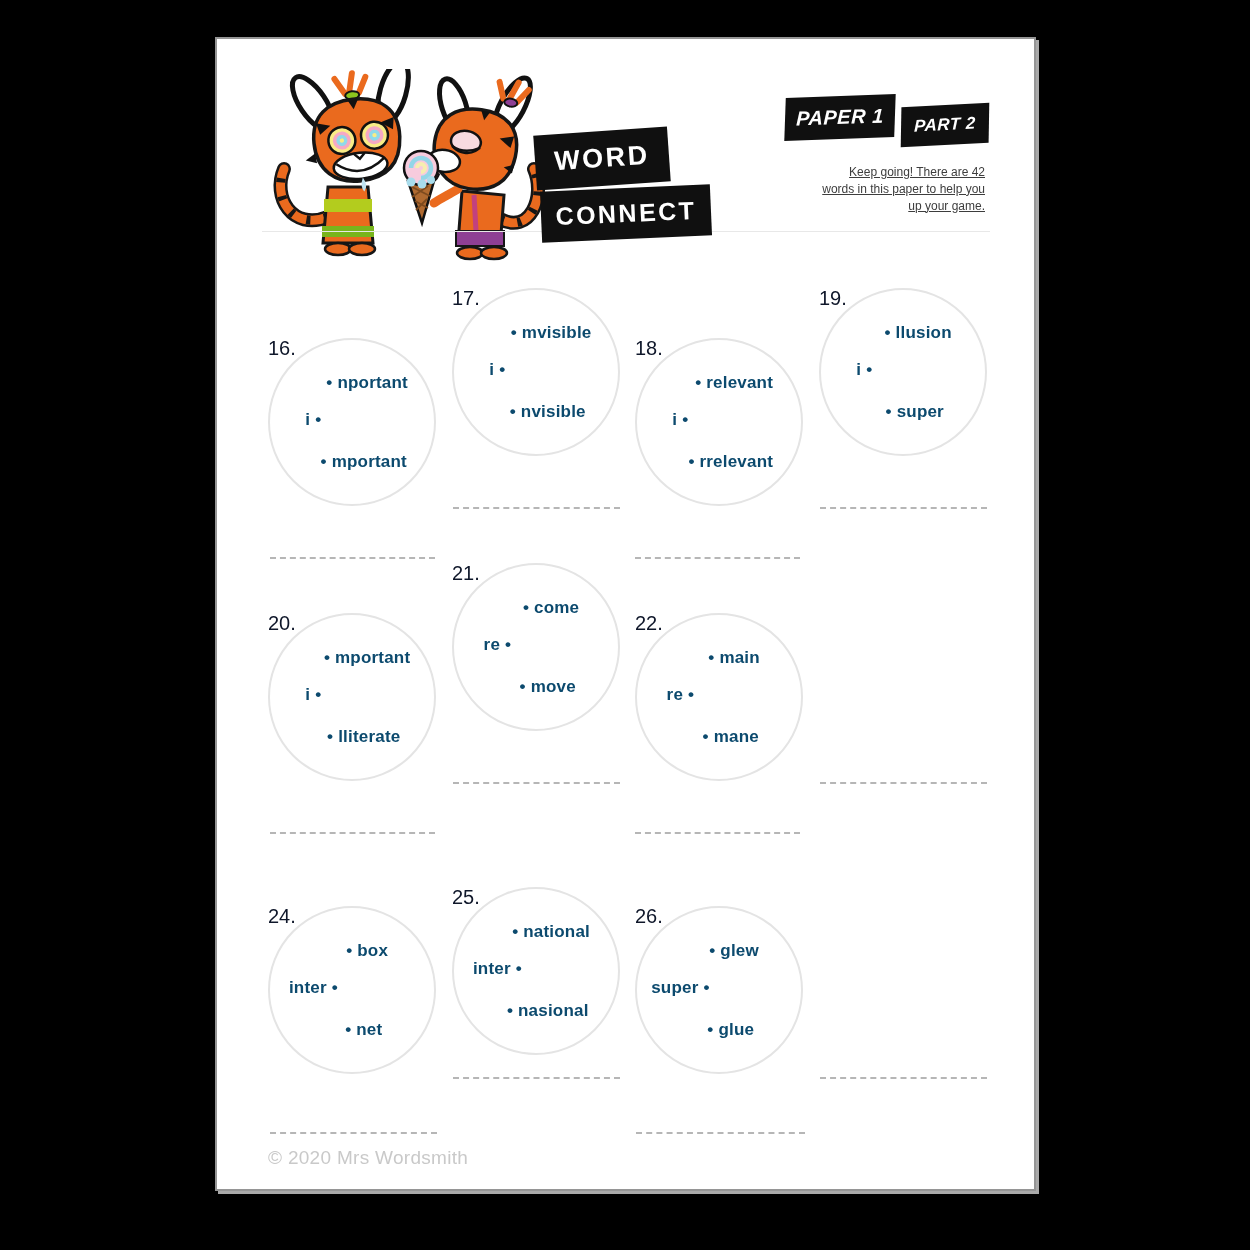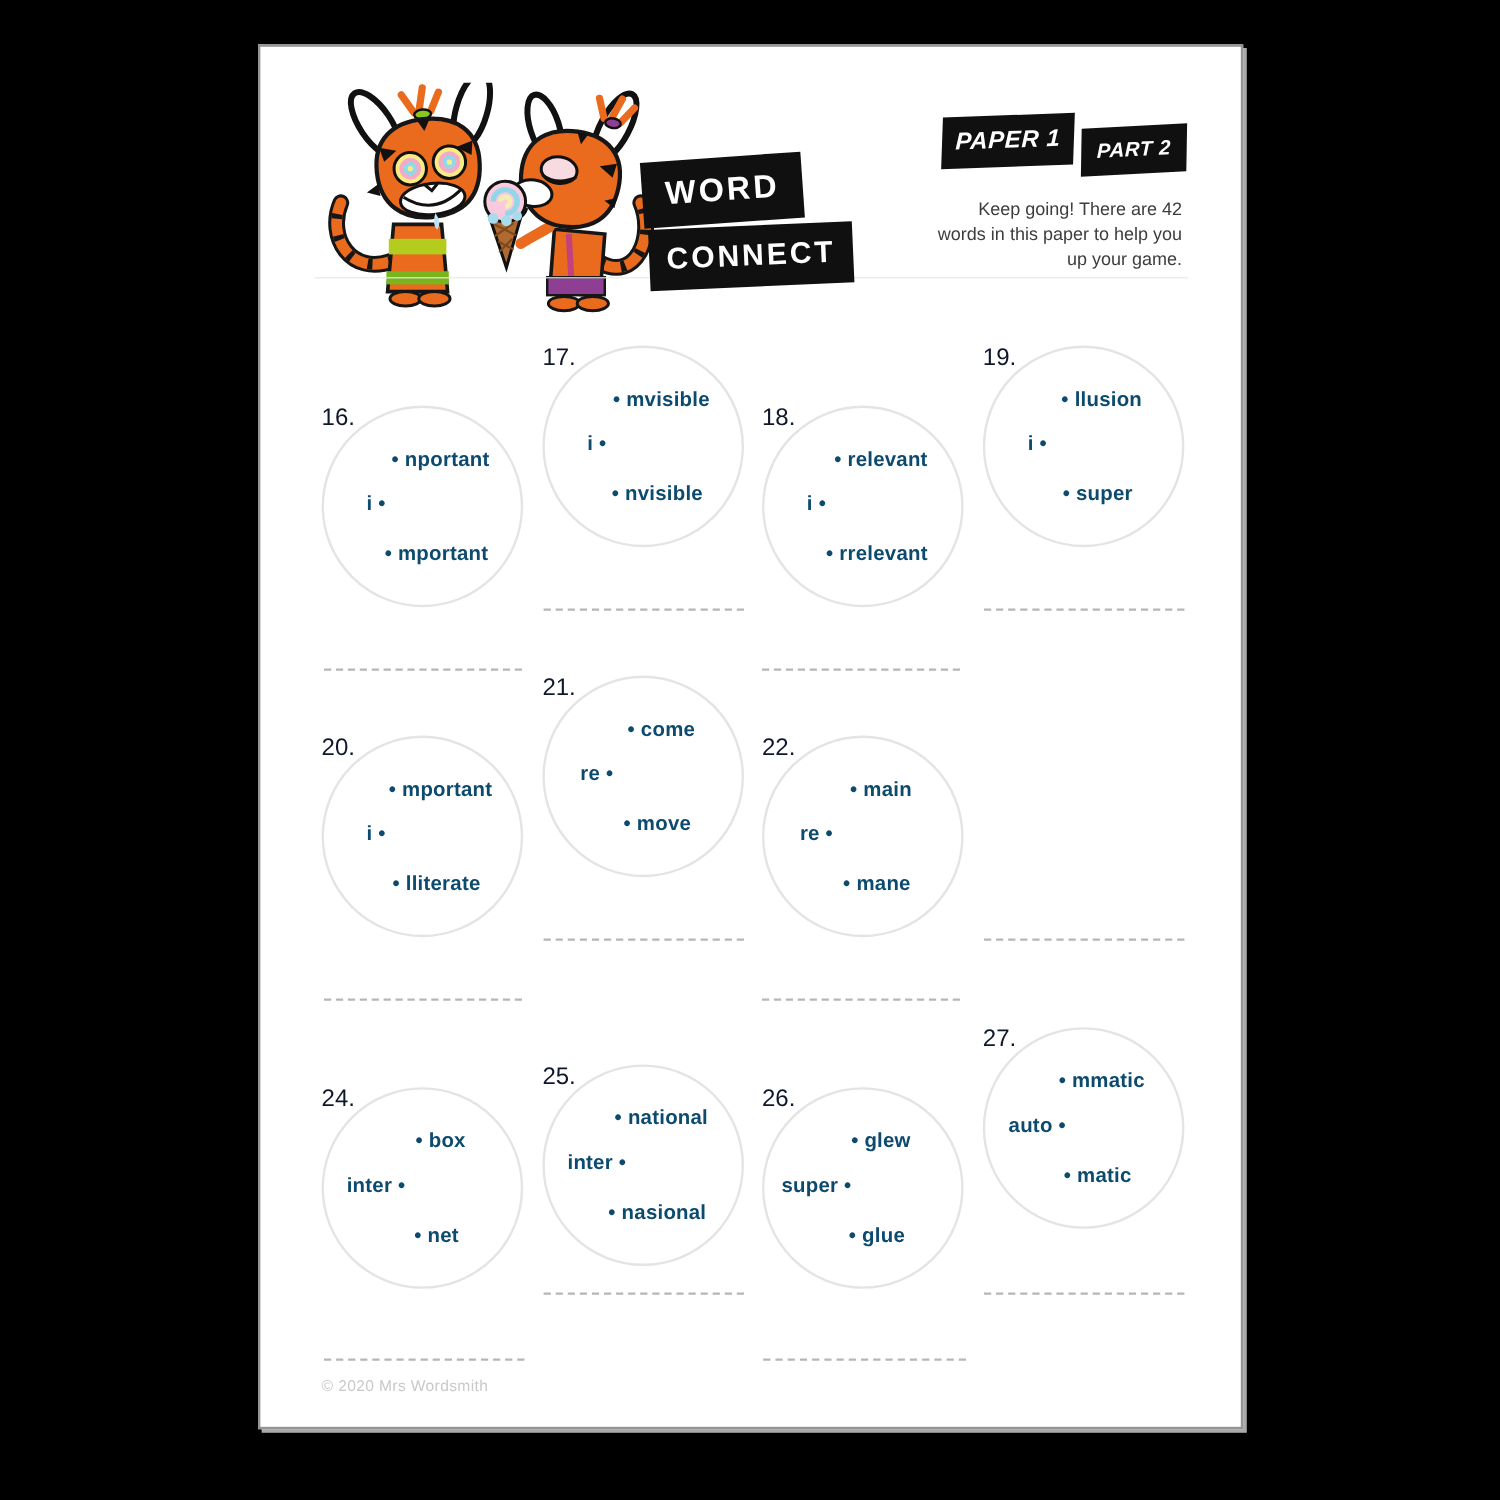--- a/index.html
+++ b/index.html
@@ -12,39 +12,39 @@
   .illus{position:absolute;left:45px;top:30px;width:292px;height:195px;}
   .headline{position:absolute;left:45px;top:192px;width:728px;border-top:1.5px solid #e8e8e8;}
   .banner{position:absolute;background:#101010;color:#fff;display:flex;align-items:center;
           justify-content:center;font-weight:800;letter-spacing:2.5px;}
   .banner-word{left:318px;top:92px;width:134px;height:55px;transform:rotate(-4deg);font-size:27px;}
   .banner-connect{left:324px;top:149px;width:170px;height:51px;transform:rotate(-2.5deg);font-size:25px;}
   .badge{position:absolute;background:#101010;color:#fff;display:flex;align-items:center;
          justify-content:center;font-weight:800;font-style:italic;letter-spacing:.5px;}
   .badge-paper{left:568px;top:57px;width:110px;height:43px;transform:rotate(-2deg) skewX(-4deg);font-size:20px;}
   .badge-part{left:684px;top:66px;width:88px;height:40px;transform:rotate(-3deg) skewX(-4deg);font-size:17px;}
-  .intro{position:absolute;right:49px;top:125px;width:262px;text-align:right;font-size:15px;
-         color:#3d3d3d;line-height:1.4;}
+  .intro{position:absolute;right:49px;top:125px;width:262px;text-align:right;font-size:12px;
+         color:#3d3d3d;line-height:1.4;text-decoration:underline;}
 
   
   .cell{position:absolute;width:168px;height:168px;}
   .ring{position:absolute;left:0;top:0;width:168px;height:168px;border:2px solid #e4e4e4;
         border-radius:50%;box-sizing:border-box;}
   .num{position:absolute;left:0;top:-1px;font-size:20px;color:#0f172a;font-weight:500;}
   .w{position:absolute;transform:translate(-50%,-50%);font-weight:bold;font-size:17px;
      color:#0c4a6e;white-space:nowrap;letter-spacing:.2px;}
   .w-top{left:59%;top:27%;}
   .w-pre{left:27%;top:49%;}
   .w-bot{left:57%;top:74%;}
 
   
   .dash{position:absolute;height:0;border-top:2px dashed #b6b6b6;}
 
   
-  .copyright{position:absolute;left:51px;top:1108px;font-size:13px;color:#c9c9c9;letter-spacing:.3px;}
+  .copyright{position:absolute;left:51px;top:1108px;font-size:19px;color:#c9c9c9;letter-spacing:.3px;}
   .footright{position:absolute;right:49px;top:1103px;display:flex;align-items:center;gap:11px;
              font-size:15px;color:#1d1d1d;}
   .site{font-weight:bold;}
   .vdiv{width:1px;height:25px;background:#bdbdbd;}
 </style>
 </head>
 <body>
 
 <div class="stage">
   <div class="sheet">
@@ -209,27 +209,20 @@
       <span class="w w-pre">inter •</span>
       <span class="w w-bot">• nasional</span>
     </div>
     <div class="cell" style="left:418px;top:867px">
       <div class="ring"></div>
       <div class="num">26.</div>
       <span class="w w-top">• glew</span>
       <span class="w w-pre">super •</span>
       <span class="w w-bot">• glue</span>
     </div>
-    <div class="cell" style="left:602px;top:817px">
-      <div class="ring"></div>
-      <div class="num">27.</div>
-      <span class="w w-top">• mmatic</span>
-      <span class="w w-pre">auto •</span>
-      <span class="w w-bot">• matic</span>
-    </div>
 
     <div class="dash" style="left:236px;top:468px;width:167px"></div>
     <div class="dash" style="left:603px;top:468px;width:167px"></div>
     <div class="dash" style="left:53px;top:518px;width:165px"></div>
     <div class="dash" style="left:418px;top:518px;width:165px"></div>
     <div class="dash" style="left:236px;top:743px;width:167px"></div>
     <div class="dash" style="left:603px;top:743px;width:167px"></div>
     <div class="dash" style="left:53px;top:793px;width:165px"></div>
     <div class="dash" style="left:418px;top:793px;width:165px"></div>
     <div class="dash" style="left:236px;top:1038px;width:167px"></div>

